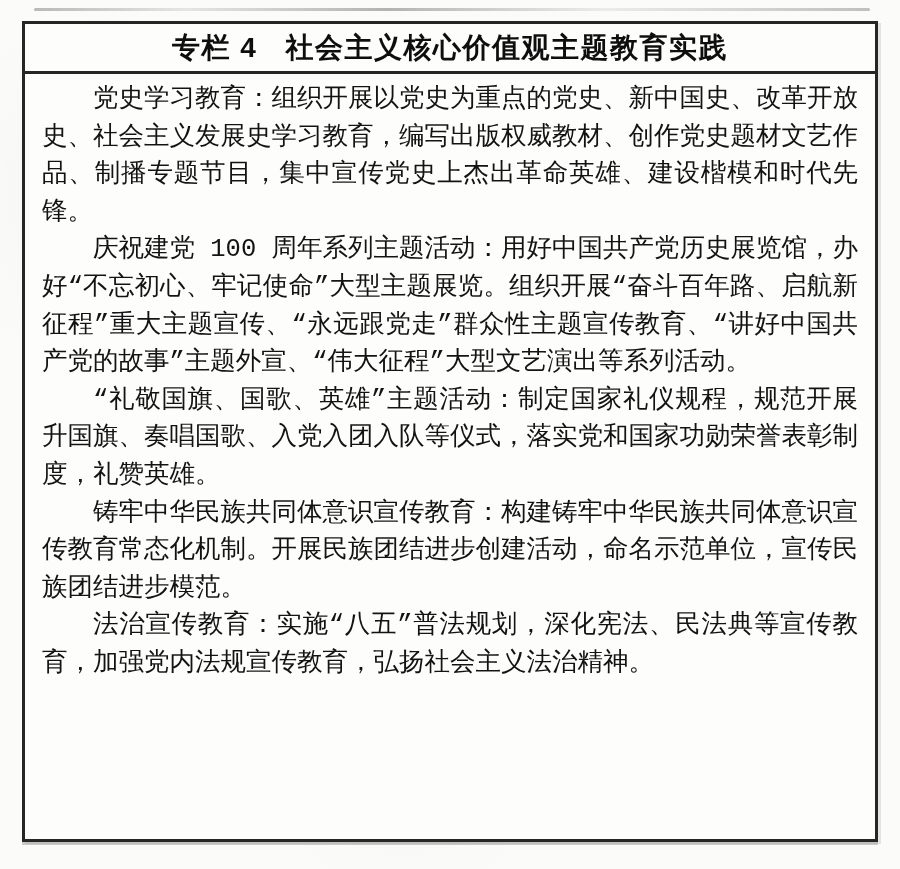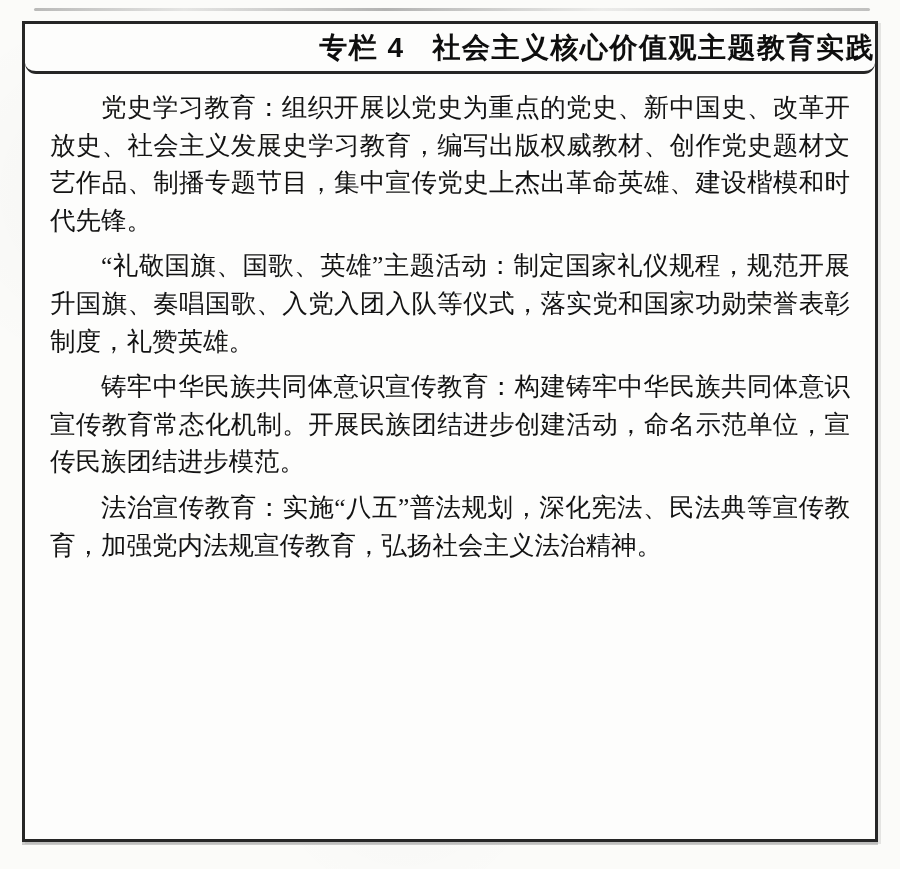--- a/index.html
+++ b/index.html
@@ -44,54 +44,55 @@
     border: 3px solid #262626;
     background: #fdfdfc;
     box-shadow: 0 3px 0 rgba(145,145,145,0.45), 3px 2px 0 rgba(170,170,170,0.28);
   }
 
   .panel-title {
     height: 47px;
     border-bottom: 3px solid #262626;
     display: flex;
     align-items: center;
-    justify-content: flex-end;
+    justify-content: center;
     font-family: "Liberation Sans", "DejaVu Sans", sans-serif;
     font-weight: 700;
     font-size: 28px;
     letter-spacing: 1.5px;
     color: #0e0e0e;
     white-space: nowrap;
-    border-radius: 11px;
   }
   .panel-title .title-text {
     margin-left: 28px;
   }
 
   .panel-body {
     padding: 7px 17px 0 17px;
     font-size: 25.5px;
     line-height: 37.6px;
     color: #131313;
     text-align: justify;
   }
   .panel-body p {
-    margin: 8px;
+    margin: 0;
     text-indent: 2em;
+    font-family: Liberation Mono, monospace;
   }
 </style>
 </head>
 <body>
 
 <div class="scan-streak"></div>
 
 <div class="panel">
   <div class="panel-title">
     <span class="title-label">专栏 4</span>
     <span class="title-text">社会主义核心价值观主题教育实践</span>
   </div>
   <div class="panel-body">
     <p>党史学习教育：组织开展以党史为重点的党史、新中国史、改革开放史、社会主义发展史学习教育，编写出版权威教材、创作党史题材文艺作品、制播专题节目，集中宣传党史上杰出革命英雄、建设楷模和时代先锋。</p>
+    <p>庆祝建党 100 周年系列主题活动：用好中国共产党历史展览馆，办好“不忘初心、牢记使命”大型主题展览。组织开展“奋斗百年路、启航新征程”重大主题宣传、“永远跟党走”群众性主题宣传教育、“讲好中国共产党的故事”主题外宣、“伟大征程”大型文艺演出等系列活动。</p>
     <p>“礼敬国旗、国歌、英雄”主题活动：制定国家礼仪规程，规范开展升国旗、奏唱国歌、入党入团入队等仪式，落实党和国家功勋荣誉表彰制度，礼赞英雄。</p>
     <p>铸牢中华民族共同体意识宣传教育：构建铸牢中华民族共同体意识宣传教育常态化机制。开展民族团结进步创建活动，命名示范单位，宣传民族团结进步模范。</p>
     <p>法治宣传教育：实施“八五”普法规划，深化宪法、民法典等宣传教育，加强党内法规宣传教育，弘扬社会主义法治精神。</p>
   </div>
 </div>
 
 </body></html>

